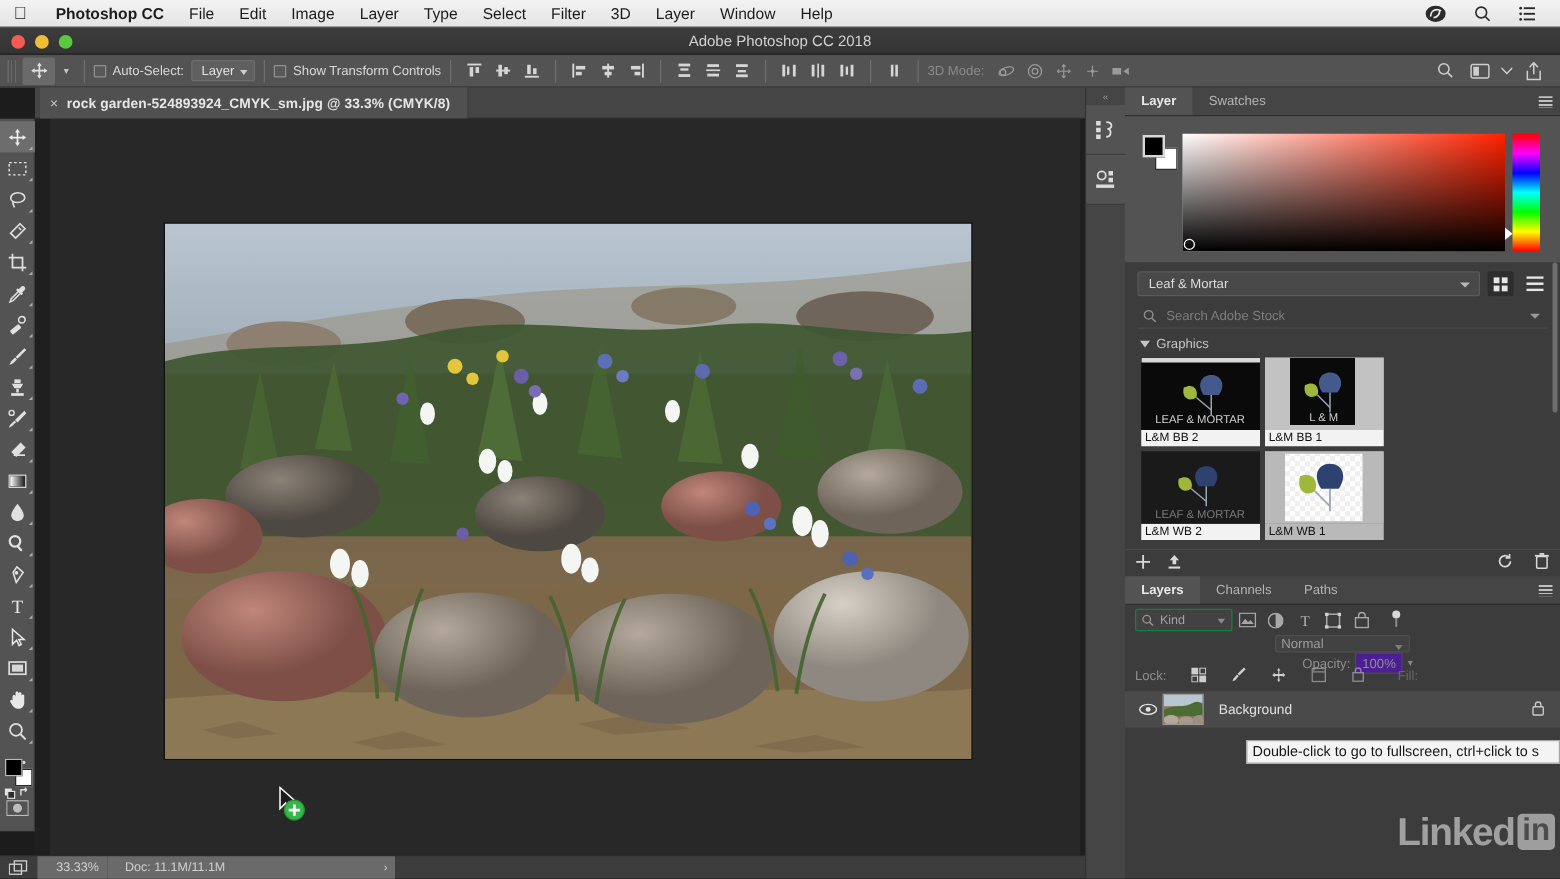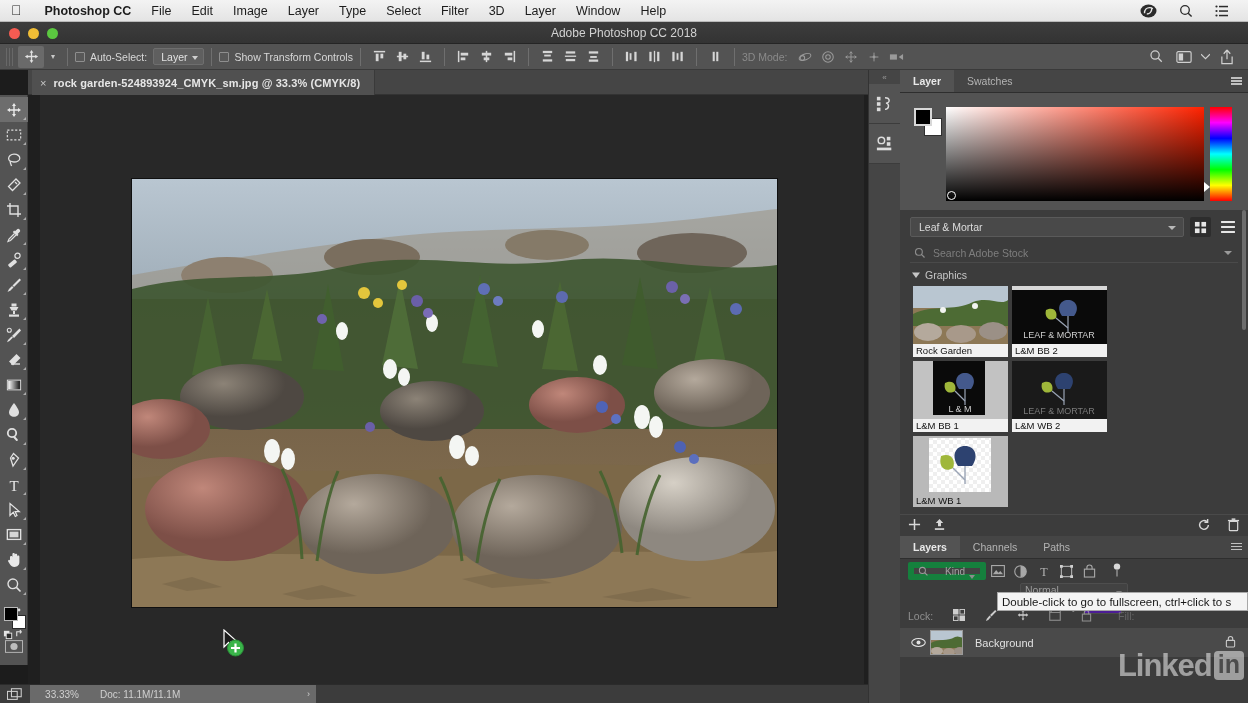--- a/index.html
+++ b/index.html
@@ -194,22 +194,22 @@
       linear-gradient(45deg,#c8c8c8 25%,#fff 25%,#fff 75%,#c8c8c8 75%);
      background-size:8px 8px; background-position:0 0,4px 4px; background-color:#fff;}
   .lib-footer{ margin-top:7px; height:22px; background:#3c3c3c; display:flex;align-items:center;
      padding:0 8px; gap:12px; border-top:1px solid #4a4a4a;}
   .lib-footer .rgt{ margin-left:auto; display:flex; gap:16px;}
   #libscroll{ position:absolute; right:2px; top:0; width:4px; height:120px; background:#6d6d6d; border-radius:2px;}
 
   
   #layerspanel{ background:#3c3c3c; position:relative; }
   .lay-filter{ height:24px; display:flex;align-items:center; padding:0 8px; gap:0;}
-  .kindbox{ width:78px;height:18px;background:#424242;border:6px solid #15803d;border-radius:2px;
-     display:flex;align-items:center; gap:16px; padding:0 4px; position:relative;}
+  .kindbox{ width:78px;height:18px;background:#424242;border:1px solid #15803d;border-radius:2px;
+     display:flex;align-items:center; gap:4px; padding:0 4px; position:relative;}
   .kindbox .cv{ position:absolute;right:5px;top:7px;border-left:3px solid transparent;border-right:3px solid transparent;border-top:4px solid #8c8c8c;}
   .kind-ic{ width:23px;height:20px;display:flex;align-items:center;justify-content:center;}
   .lay-blend{ height:22px; display:flex;align-items:center; padding:0 8px; gap:0;flex-direction:column;}
   .blendbox{ width:108px;height:18px;background:#424242;border:1px solid #4e4e4e;border-radius:2px;
      display:flex;align-items:center; padding:0 4px; position:relative; color:#9d9d9d; font-size:10.5px;}
   .blendbox .cv{ position:absolute;right:5px;top:7px;border-left:3px solid transparent;border-right:3px solid transparent;border-top:4px solid #7e7e7e;}
   .opacity-wrap{ display:flex;align-items:center; gap:4px; margin-left:24px; color:#8f8f8f; font-size:10.5px;}
   .opval{ width:38px;height:17px; background:#4c1d95; border:1px solid #4b4b4b; display:flex;align-items:center;justify-content:center;}
   .lay-lock{ height:22px; display:flex;align-items:center; padding:0 8px; gap:20px; color:#8f8f8f; font-size:10.5px;}
   .layer-row{
@@ -850,35 +850,20 @@
       <span class="cv"></span>
     </div>
     <div class="lib-grouphdr">
       <svg width="8" height="7" viewBox="0 0 8 7">
           <path d="M0 0.5 L8 0.5 L4 6 Z" fill="#c6c6c6"></path>
         </svg>
       <span>Graphics</span>
     </div>
     <div class="lib-grid">
 
-      <div class="asset">
-        <div class="thumb">
-          <svg width="95" height="58" viewBox="0 0 95 58">
-              <rect width="95" height="58" fill="#b9c6d1"></rect>
-              <rect y="22" width="95" height="36" fill="#8d7856"></rect>
-              <path d="M0 28 C20 18 40 26 60 16 C76 10 88 20 95 14 L95 40 L0 40 Z" fill="#4d6b34"></path>
-              <ellipse cx="15" cy="46" rx="14" ry="9" fill="#b4a99c"></ellipse>
-              <ellipse cx="48" cy="48" rx="15" ry="9" fill="#a8998a"></ellipse>
-              <ellipse cx="80" cy="45" rx="14" ry="9" fill="#9b9086"></ellipse>
-              <circle cx="30" cy="24" r="3" fill="#f2f4f1"></circle>
-              <circle cx="62" cy="20" r="3" fill="#f2f4f1"></circle>
-            </svg>
-        </div>
-        <div class="cap">Rock Garden</div>
-      </div>
 
       <div class="asset">
         <div class="thumb" style="background:#0a0a0a">
           <svg width="95" height="58" viewBox="0 0 95 58">
               <rect width="95" height="58" fill="#0a0a0a"></rect>
               <rect y="0" width="95" height="4" fill="#d8d8d8"></rect>
               <path d="M56 14 C64 14 68 22 62 30 L50 30 C44 22 48 14 56 14 Z" fill="#44598c"></path>
               <path d="M56 30 L56 46" stroke="#9aa4b5" stroke-width="1.2"></path>
               <path d="M34 24 C42 20 46 26 44 32 C38 36 32 32 34 24 Z" fill="#9fb73a"></path>
               <path d="M44 32 L56 42" stroke="#9aa4b5" stroke-width="1.2"></path>

